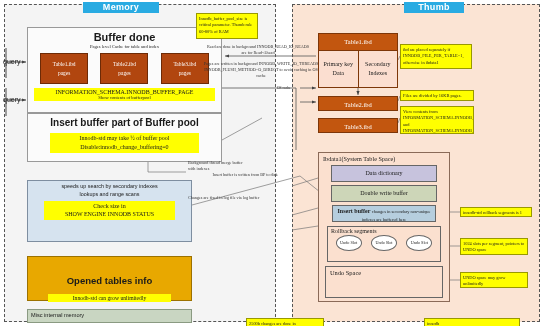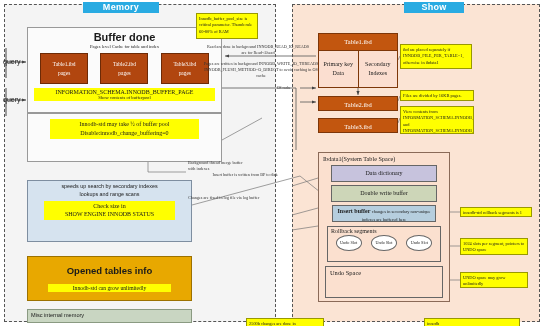--- a/index.html
+++ b/index.html
@@ -40,21 +40,21 @@
   #adaptive-hash{left:27px;top:180px;width:165px;height:62px;
       background:#d6e3ef;border:1px solid #7e8ea0;}
   #ah-head{text-align:center;font-size:9.5px;font-weight:bold;margin-top:4px;
       font-family:"Liberation Sans",sans-serif;}
   .ah-sub{text-align:center;font-size:5.4px;margin-top:2px;
       font-family:"Liberation Sans",sans-serif;}
   #ah-note{margin:4px 16px 0 16px;padding:1px 0;font-size:6px;line-height:1.4;}
   
   #opened-tables{left:27px;top:256px;width:165px;height:45px;
       background:#e8a800;border:1px solid #9c7100;}
-  #ot-head{text-align:center;font-size:9.5px;font-weight:bold;margin-top:8px;
+  #ot-head{text-align:center;font-size:9.5px;font-weight:bold;margin-top:18px;
       font-family:"Liberation Sans",sans-serif;color:#1a1a1a;}
   #ot-note{margin:8px 20px 0 20px;padding:1px 0;font-size:5.6px;}
   
   #misc-memory{left:27px;top:309px;width:165px;height:14px;
       background:#c9d6c2;border:1px solid #8a9a82;
       font-size:5.6px;padding:2px 3px;
       font-family:"Liberation Sans",sans-serif;}
   
   #table1-ibd{left:318px;top:33px;width:80px;height:52px;}
   #t1-head{height:16px;background:#c2560f;border:1px solid #7d3608;
@@ -116,21 +116,21 @@
   svg.lines{position:absolute;left:0;top:0;width:544px;height:326px;
       pointer-events:none;}
 </style>
 </head>
 <body>
 
 <div class="abs" id="memory-region"></div>
 <div class="abs" id="disk-region"></div>
 
 <div class="abs region-title" id="memory-title">Memory</div>
-<div class="abs region-title" id="disk-title">Show</div>
+<div class="abs region-title" id="disk-title">Thumb</div>
 
 <svg class="lines">
   <defs>
     <marker id="ah" markerWidth="6" markerHeight="6" refX="5" refY="2" orient="auto" markerUnits="strokeWidth">
       <path d="M0,0 L5,2 L0,4 z" fill="#444"></path>
     </marker>
   </defs>
 
   <line x1="6" y1="62" x2="26" y2="62" stroke="#333" stroke-width="0.9" marker-end="url(#ah)"></line>
   <line x1="6" y1="100" x2="26" y2="100" stroke="#333" stroke-width="0.9" marker-end="url(#ah)"></line>
@@ -184,20 +184,21 @@
       <span>pages</span>
     </div>
   </div>
   <div class="hl" id="bp-isbp">
     <div class="l1">INFORMATION_SCHEMA.INNODB_BUFFER_PAGE</div>
     <div class="l2">Show contents of bufferpool</div>
   </div>
 </div>
 
 <div class="abs" id="insert-buffer-part">
+  <div id="ib-head">Insert buffer part of Buffer pool</div>
   <div class="hl" id="ib-note">
     <div>Innodb-std may take ½ of buffer pool</div>
     <div>Disable:innodb_change_buffering=0</div>
   </div>
 </div>
 
 <div class="abs" id="adaptive-hash">
   <div class="ah-sub">speeds up search by secondary indexes</div>
   <div class="ah-sub">lookups and range scans</div>
   <div class="hl" id="ah-note">

